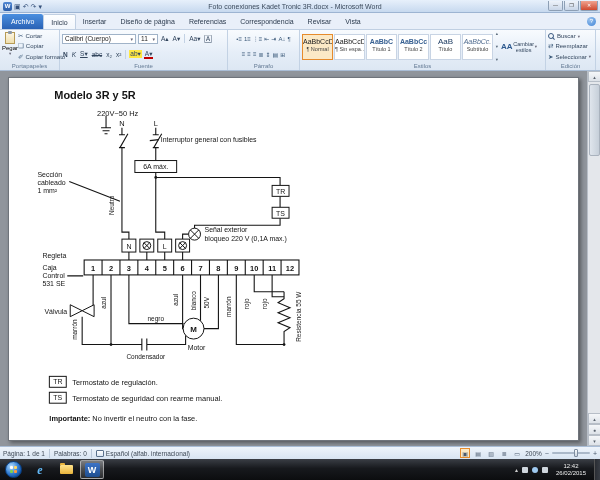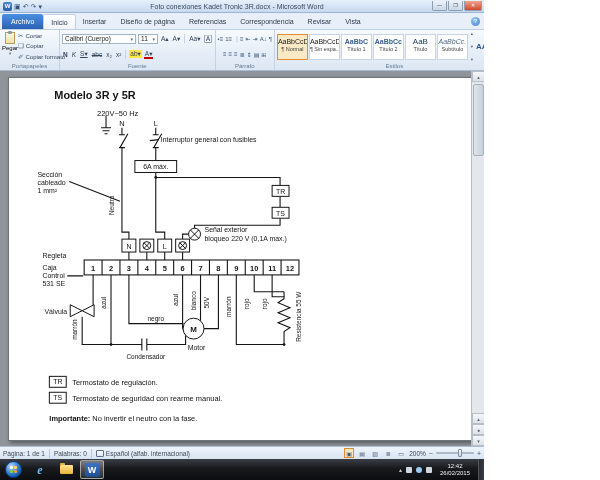--- a/index.html
+++ b/index.html
@@ -1,17 +1,17 @@
 <!DOCTYPE html>
 <html><head>
 <meta charset="utf-8">
 <style>
   *{margin:0;padding:0;box-sizing:border-box}
   body{font-family:"Liberation Sans",sans-serif}
-  .screen{position:relative;width:484px;height:480px;background:#86efac;overflow:hidden;display:flex;flex-direction:column;font-family:"Liberation Sans",sans-serif}
+  .screen{position:relative;width:600px;height:480px;background:#86efac;overflow:hidden;display:flex;flex-direction:column;font-family:"Liberation Sans",sans-serif}
 
   
   .titlebar{height:13px;background:linear-gradient(#e7f0fb,#c7d9ef);border-bottom:1px solid #9db4d2;display:flex;align-items:center;font-size:7px;color:#3b4a5c}
   .qat{display:flex;align-items:center;gap:2px;padding-left:3px}
   .qat .wico{width:9px;height:9px;background:linear-gradient(#4f86d2,#2a5ca8);color:#fff;font-size:6px;font-weight:bold;text-align:center;line-height:9px;border-radius:2px}
   .qat .qico{font-size:7px;color:#35507a;line-height:9px}
   .tb-title{flex:1;text-align:center;white-space:nowrap;overflow:hidden;text-overflow:ellipsis}
   .winbtns{display:flex;padding-right:2px;gap:1px}
   .wbtn{width:15px;height:10px;border:1px solid #8d9fb5;border-top:none;border-radius:0 0 2px 2px;font-size:5px;line-height:8px;text-align:center;color:#444;background:linear-gradient(#eef3fa,#c9d6e8)}
   .wbtn.close{background:linear-gradient(#f0a38f,#cf4a30);color:#fff;width:18px}

